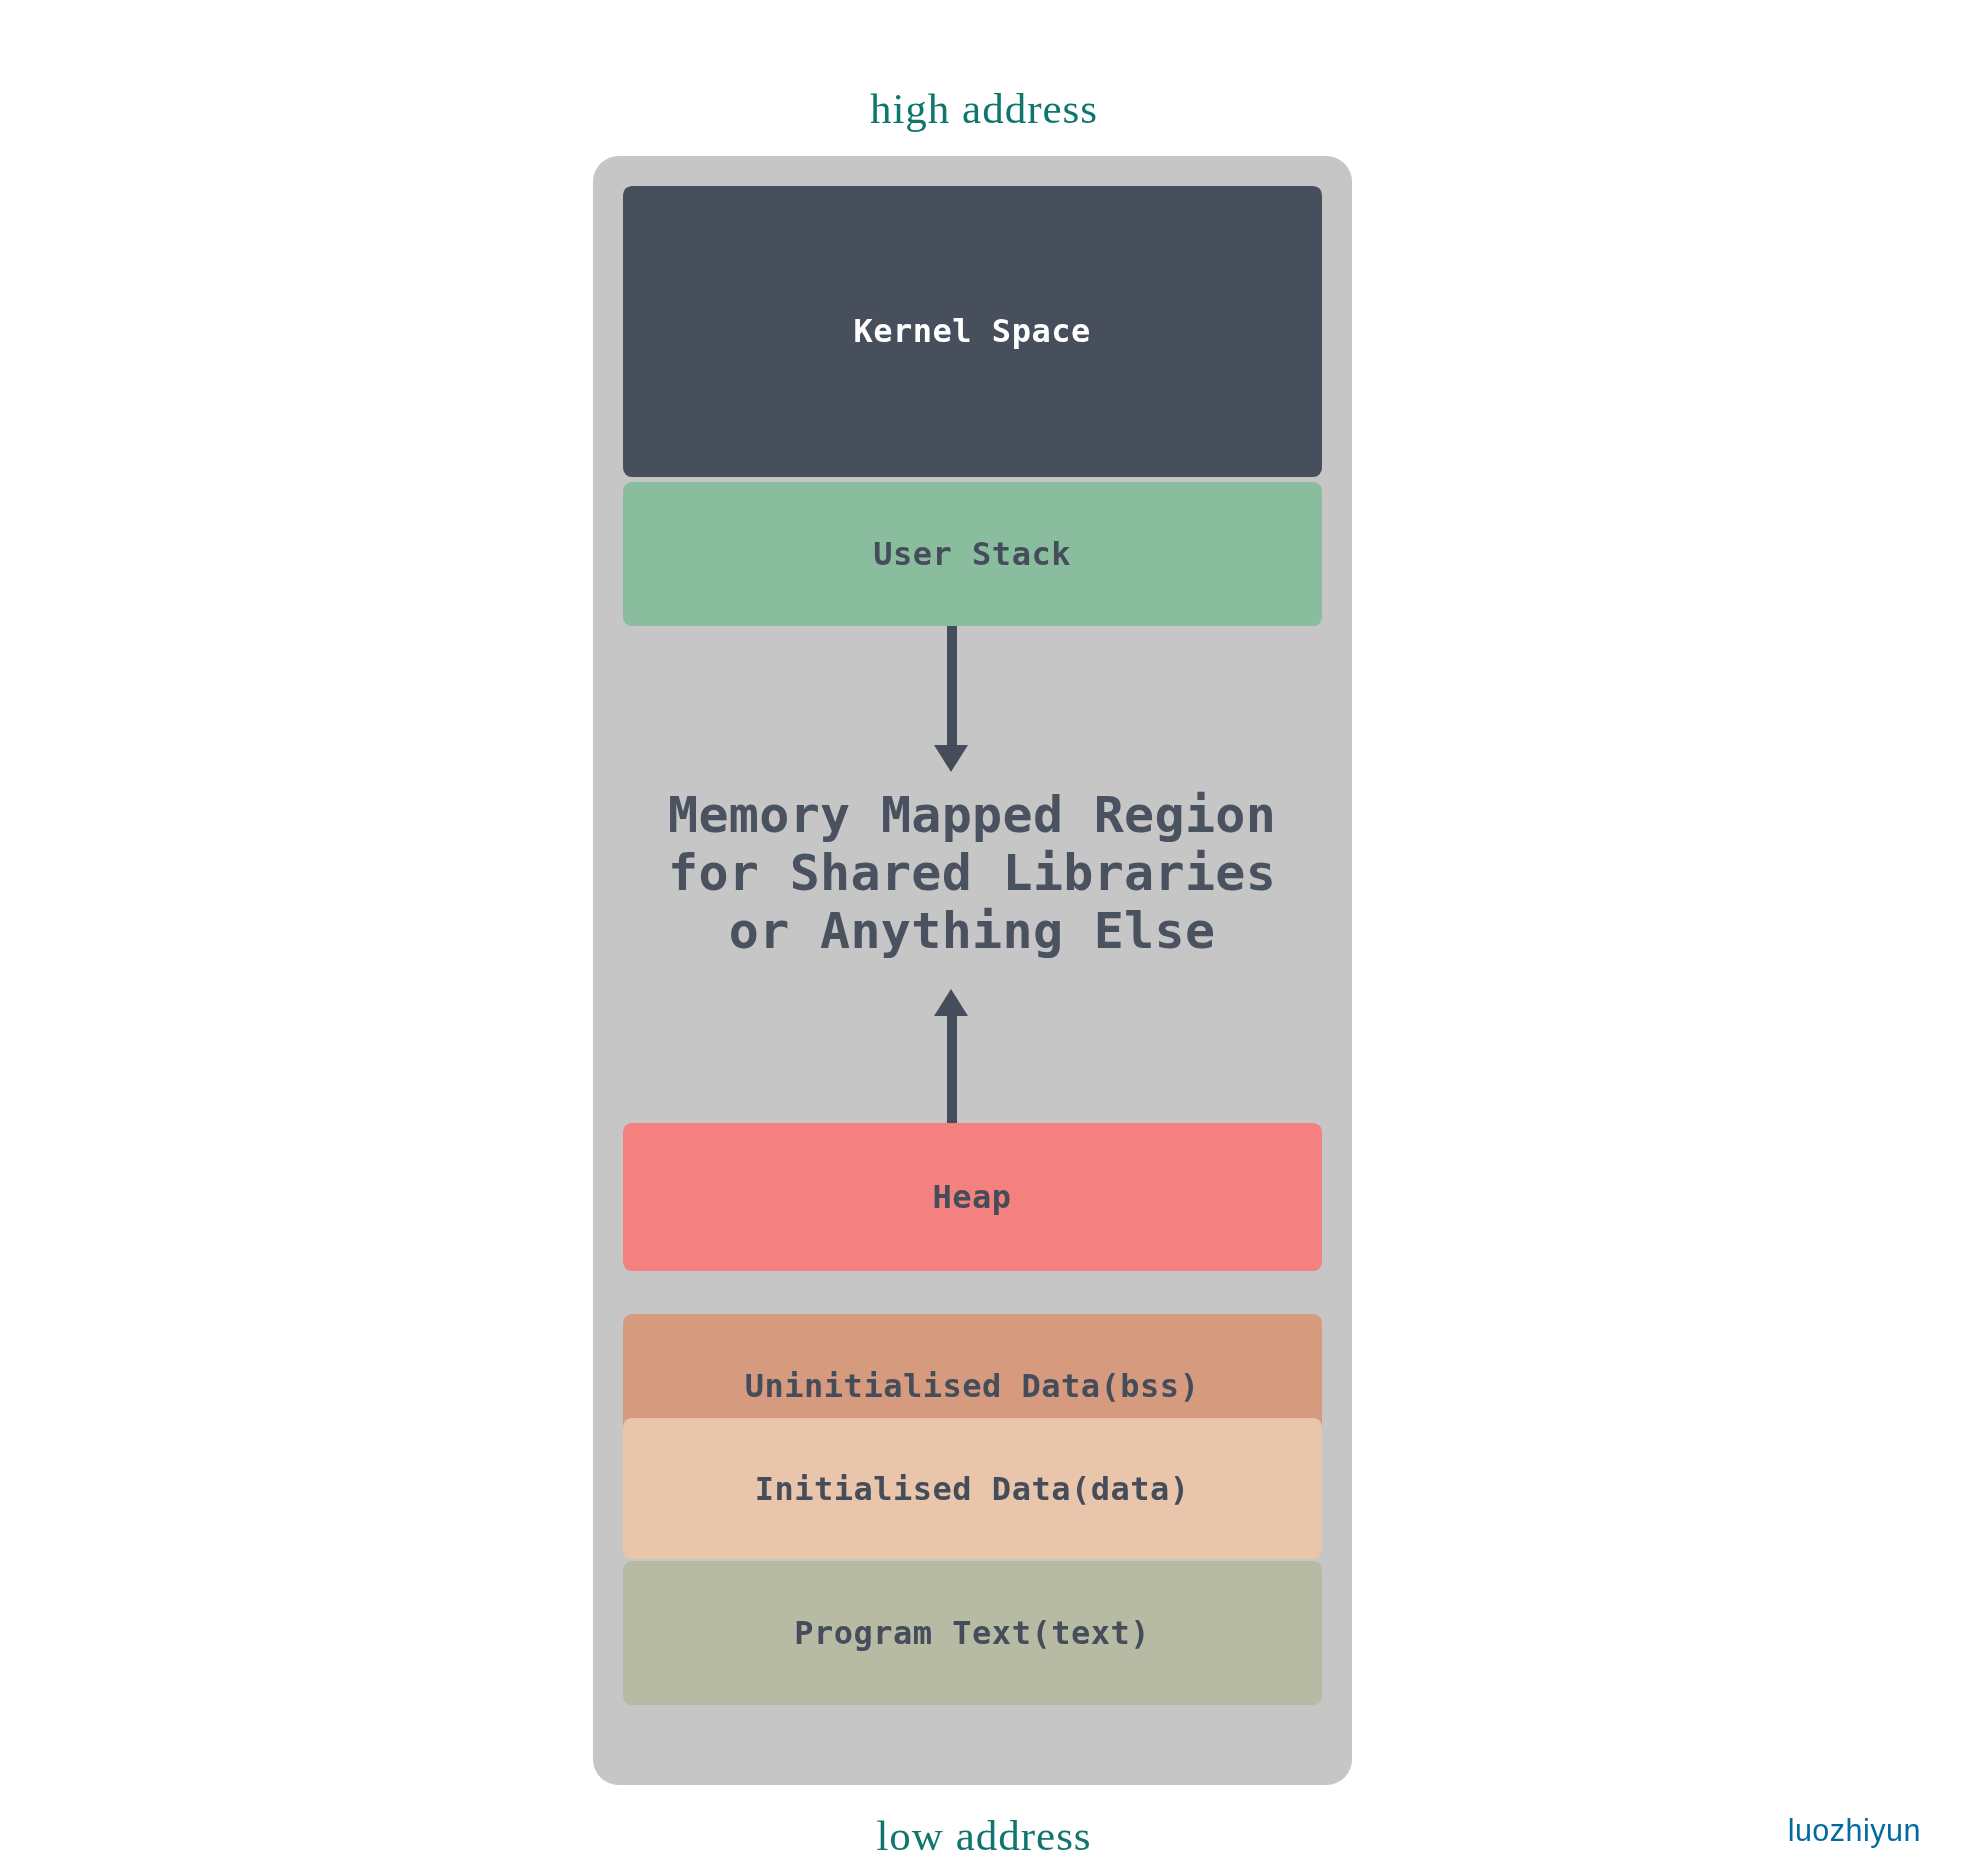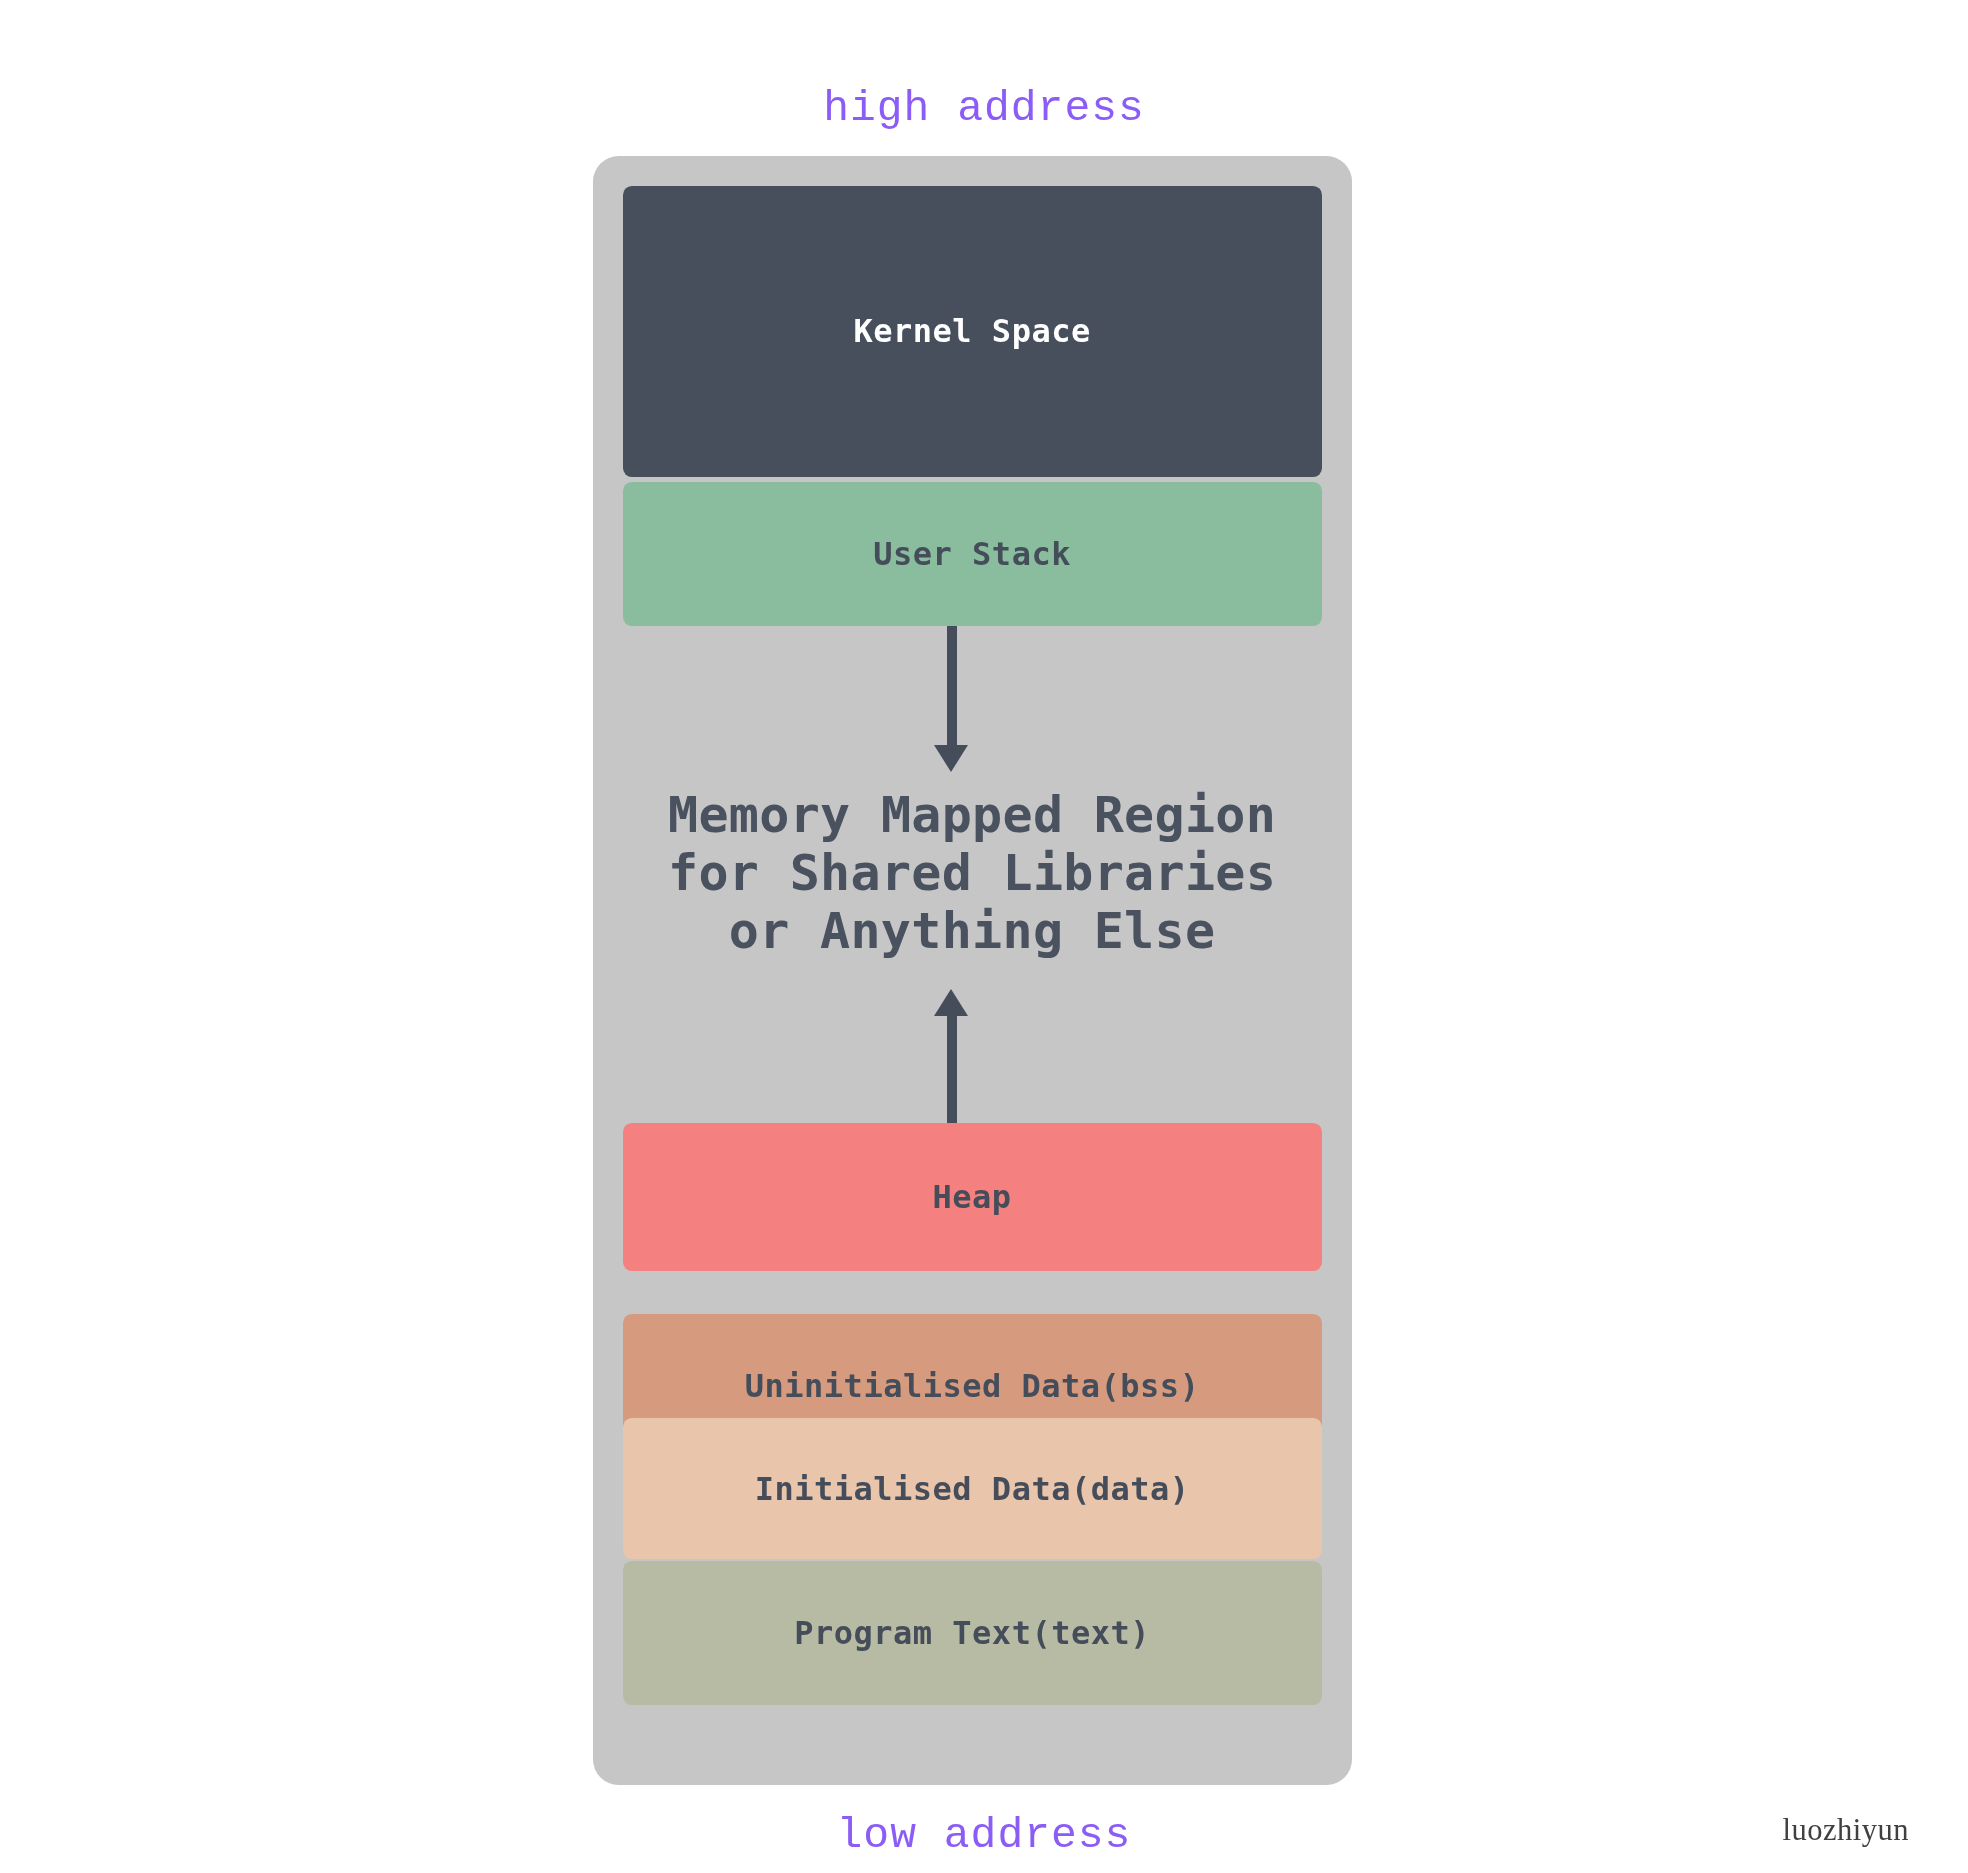--- a/index.html
+++ b/index.html
@@ -19,25 +19,25 @@
     position: absolute;
     inset: 0;
   }
 
   
   .address-label {
     position: absolute;
     left: 0;
     width: 1968px;
     text-align: center;
-    color: #8b5cf6;
+    color: #0f766e;
     font-size: 43px;
     font-weight: 400;
     letter-spacing: 1px;
-    font-family: Liberation Mono, monospace;
+    font-family: Liberation Serif, serif;
   }
   #high-address-label { top: 84px; }
   #low-address-label  { top: 1811px; }
 
   
   #memory-container {
     position: absolute;
     left: 593px;
     top: 156px;
     width: 759px;
@@ -143,26 +143,26 @@
     border-top: 27.6px solid #454d5a;
   }
   #arrow-heap-up .arrow-head {
     top: -25.6px;
     border-bottom: 27.6px solid #454d5a;
   }
 
   
   #watermark {
     position: absolute;
-    right: 59px;
+    right: 47px;
     top: 1813px;
-    color: #404040;
+    color: #0369a1;
     font-size: 30.5px;
     letter-spacing: 0.5px;
-    font-family: Liberation Serif, serif;
+    font-family: Liberation Sans, sans-serif;
   }
 </style>
 </head>
 <body>
 
 <div id="diagram-root">
 
   <div class="address-label" id="high-address-label">high address</div>
 
   <div id="memory-container">

